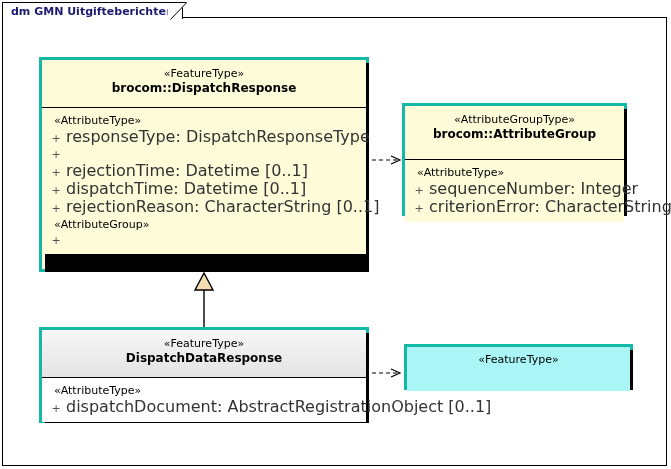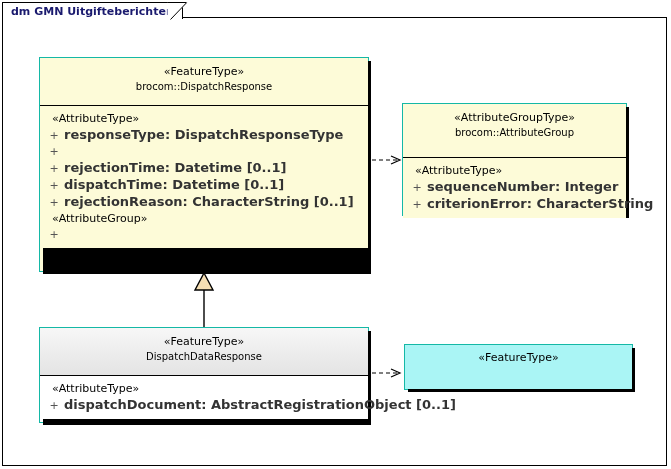--- a/index.html
+++ b/index.html
@@ -60,21 +60,21 @@
     width: 20px;
     height: 18px;
     z-index: 4;
     overflow: visible;
   }
 
   
   .cbox {
     position: absolute;
     box-sizing: border-box;
-    border: 1px solid #14b8a6;
+    border: 3px solid #14b8a6;
     z-index: 2;
   }
   .cbox .shadow {
     position: absolute;
     left: 3px;
     top: 3px;
     right: -3px;
     bottom: -3px;
     background: #000000;
     z-index: -1;
@@ -86,22 +86,22 @@
     border-bottom: 1px solid #000000;
   }
   .cbox-head.nobar { border-bottom: none; }
   .stereotype {
     font-size: 11px;
     color: #000000;
     line-height: 15px;
     white-space: nowrap;
   }
   .classname {
-    font-size: 10px;
-    font-weight: normal;
+    font-size: 12px;
+    font-weight: bold;
     color: #000000;
     line-height: 15px;
     white-space: nowrap;
   }
   .classname.abstract {
     font-style: italic;
   }
   .cbox-body {
     box-sizing: border-box;
     padding: 5px 4px 5px 4px;
@@ -120,24 +120,23 @@
     white-space: nowrap;
   }
   .attr-vis {
     width: 20px;
     flex: 0 0 20px;
     text-align: center;
     font-size: 11px;
     color: #555555;
   }
   .attr-text {
-    font-size: 13px;
+    font-size: 16px;
     color: #333333;
     white-space: nowrap;
-    font-weight: bold;
   }
 
   
   #box-dispatch-response {
     left: 39px; top: 57px; width: 330px; height: 215px;
     background: #fdfbd8;
   }
   #box-dispatch-response .cbox-head {
     background: #fdfbd8;
     height: 48px;

